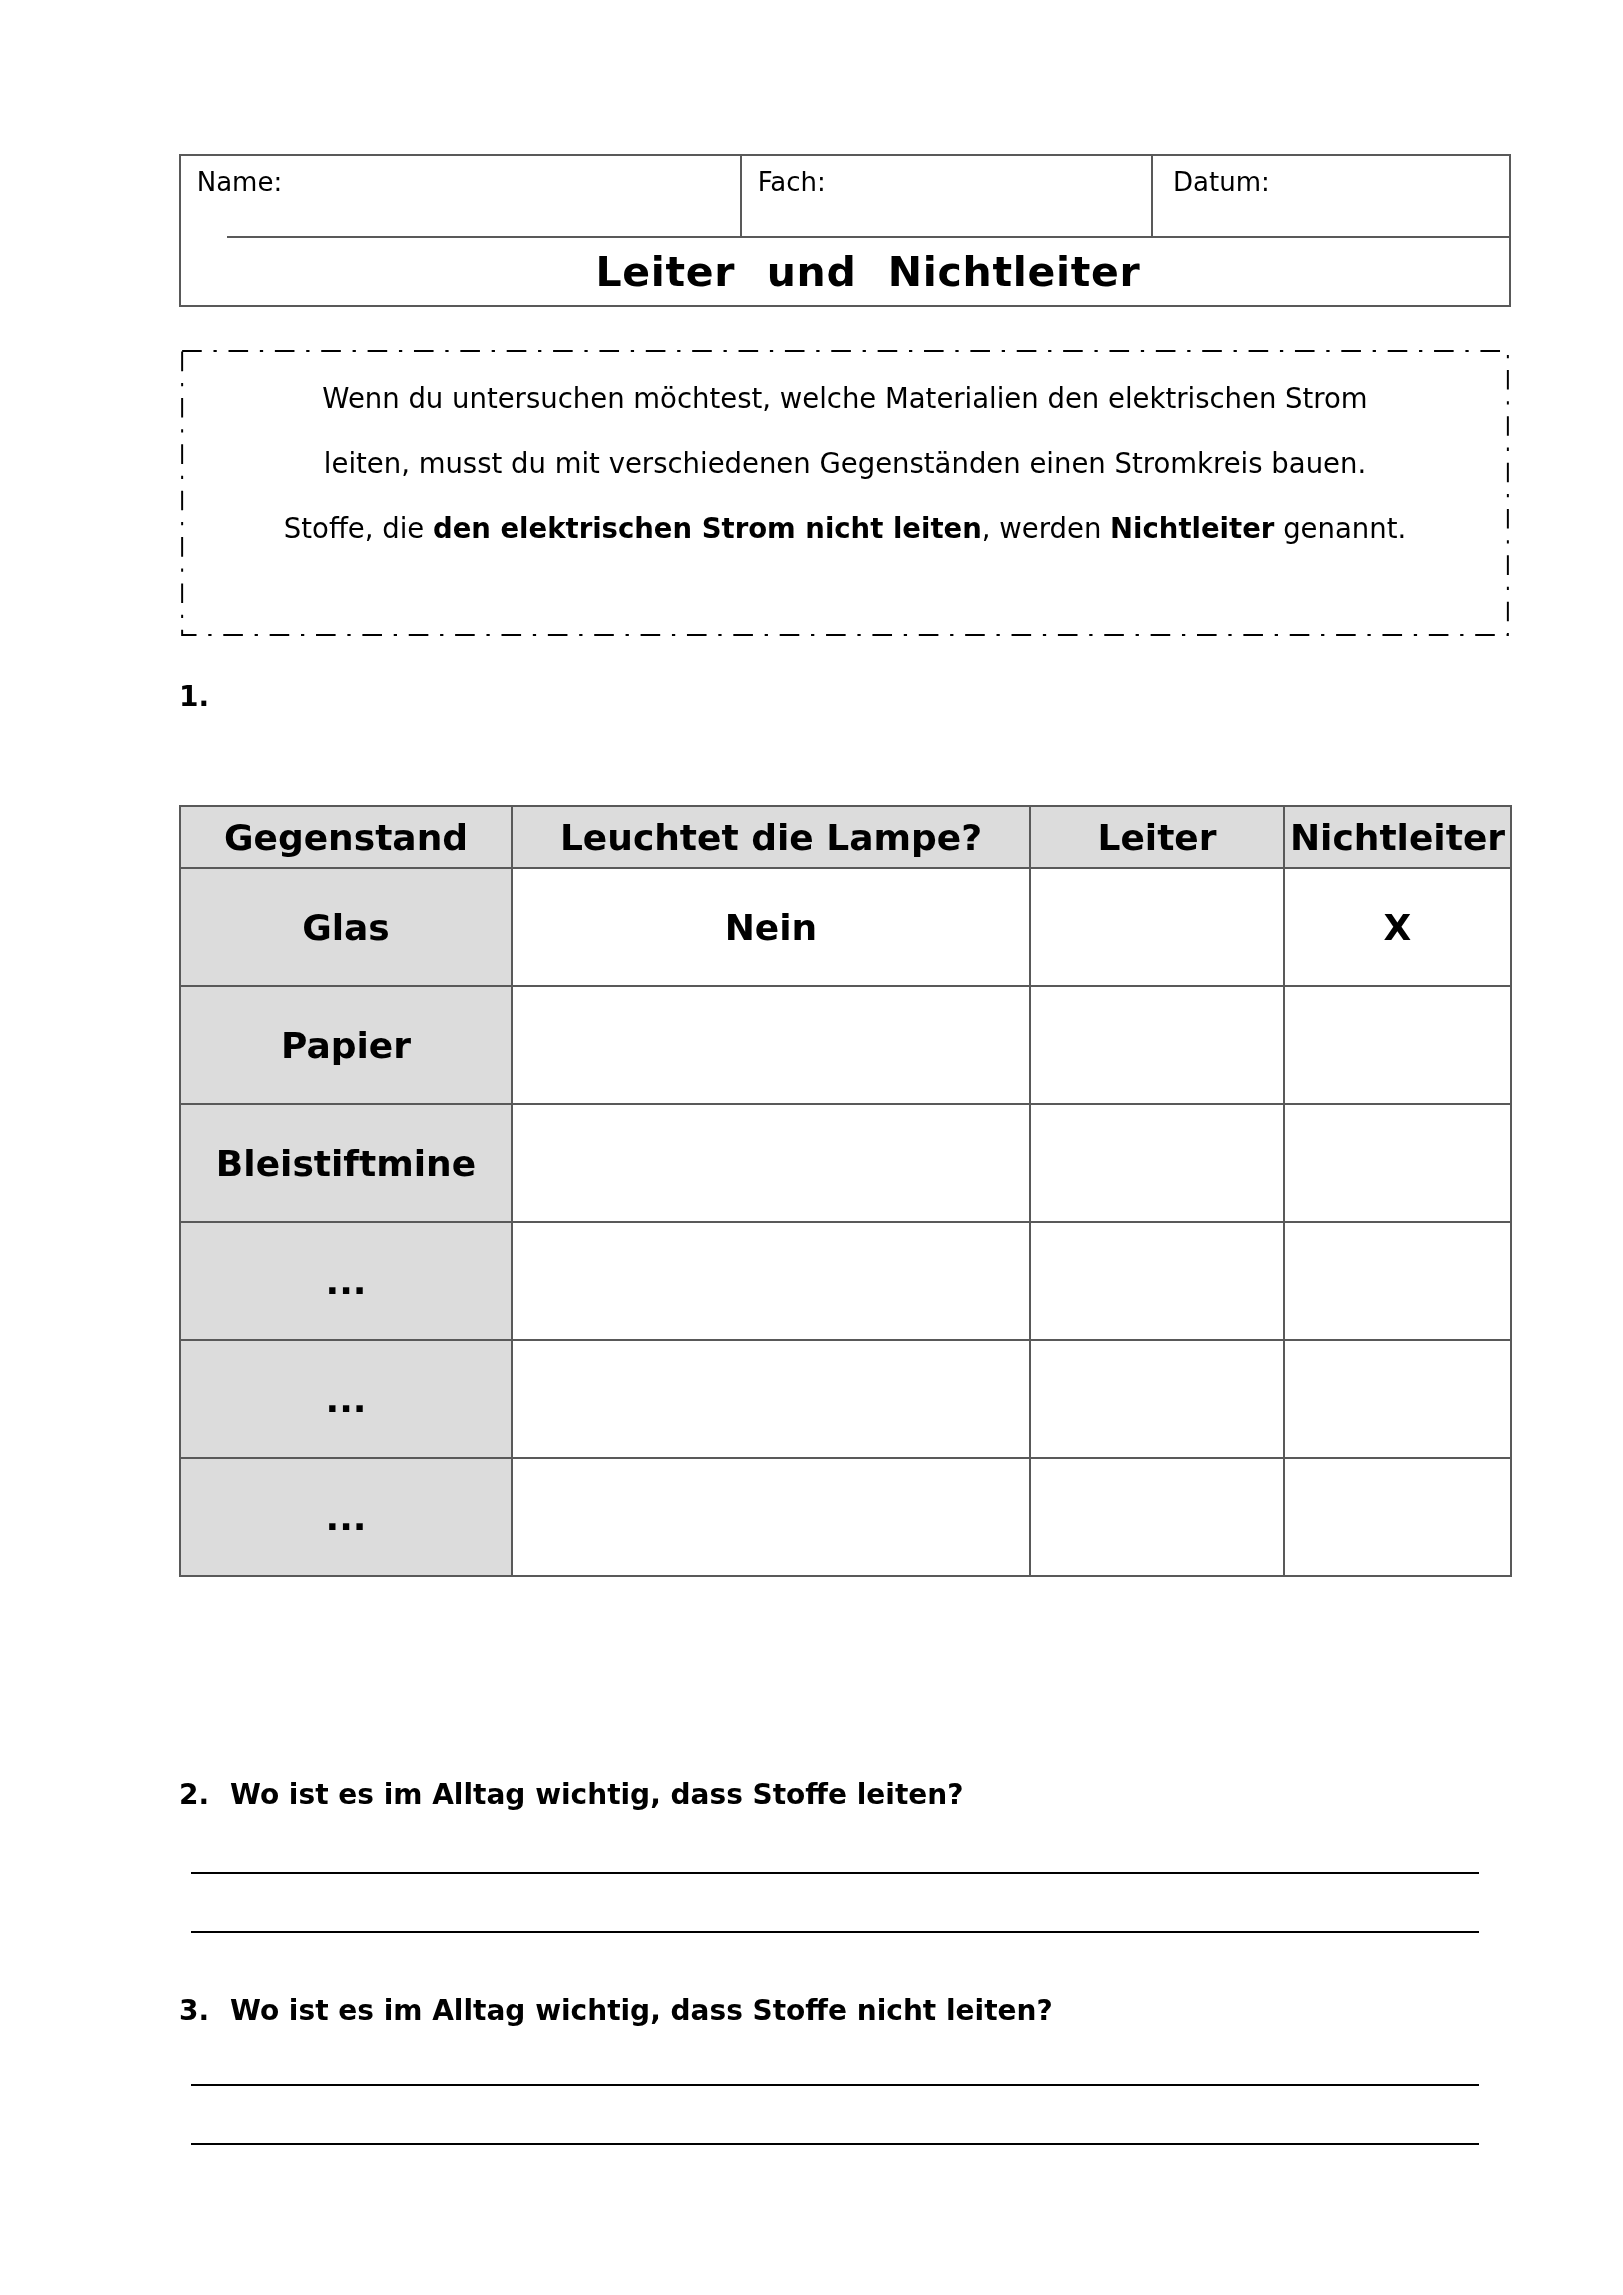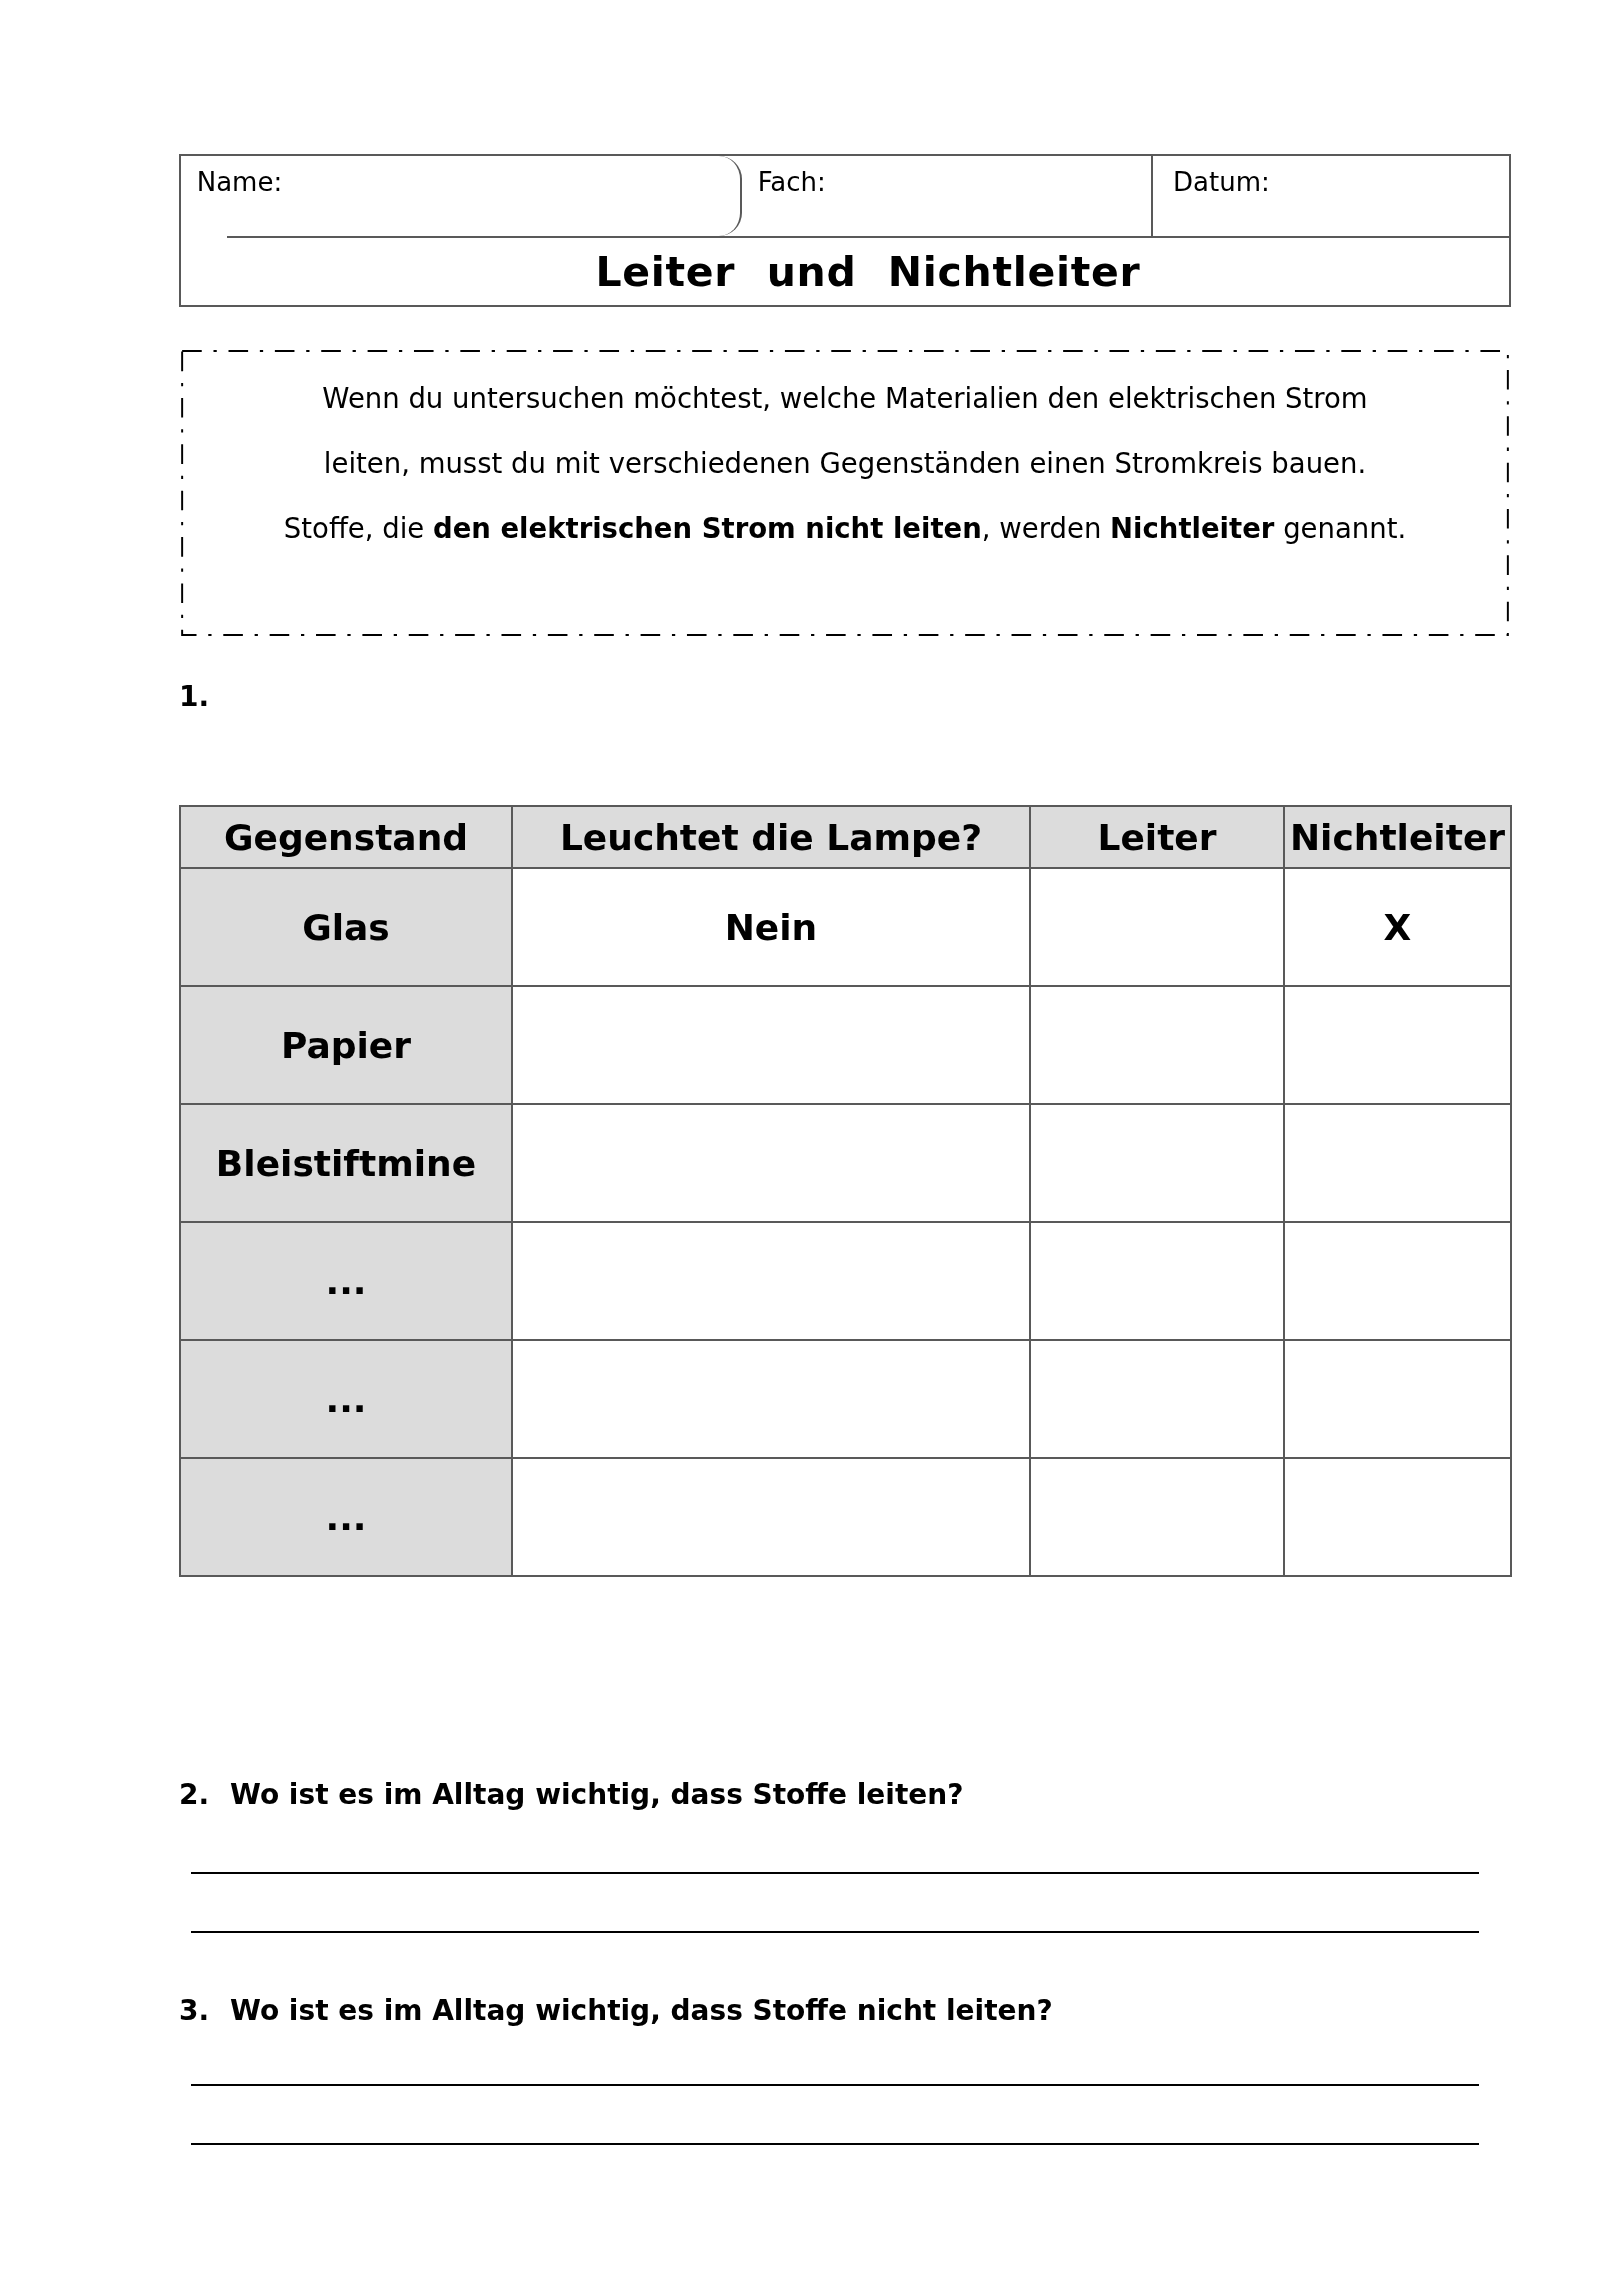--- a/index.html
+++ b/index.html
@@ -9,21 +9,21 @@
     font-family: "DejaVu Sans", sans-serif;
     color: #000;
   }
   .page { position: relative; width: 1623px; height: 2295px; background: #fff; overflow: hidden; }
 
   
   .header-table { position: absolute; left: 179px; top: 154px; width: 1332px; border: 2px solid #595959; }
   .header-row { display: flex; height: 80px; }
   .hcell { border-right: 2px solid #595959; padding: 10.5px 15.7px; font-size: 26px; }
   .hcell:last-child { border-right: none; }
-  .hcell.c-name { width: 561px; border-radius: 23px; }
+  .hcell.c-name { width: 561px; }
   .hcell.c-fach { width: 411px; }
   .hcell.c-datum { flex: 1; padding-left: 20px; }
   .title-row { border-top: 2px solid #595959; height: 69px; display: flex; align-items: center; justify-content: center; margin-left: 46px; }
   .page-title { font-size: 41px; font-weight: bold; word-spacing: 0.4em; letter-spacing: 0.7px; }
 
   
   .info-box { position: absolute; left: 179px; top: 349px; width: 1332px; height: 288px; padding-top: 17px; text-align: center; }
   .dashdot-border { position: absolute; left: 0; top: 0; }
   .info-line { font-size: 27.5px; line-height: 65px; white-space: nowrap; }
   .b { font-weight: bold; }

